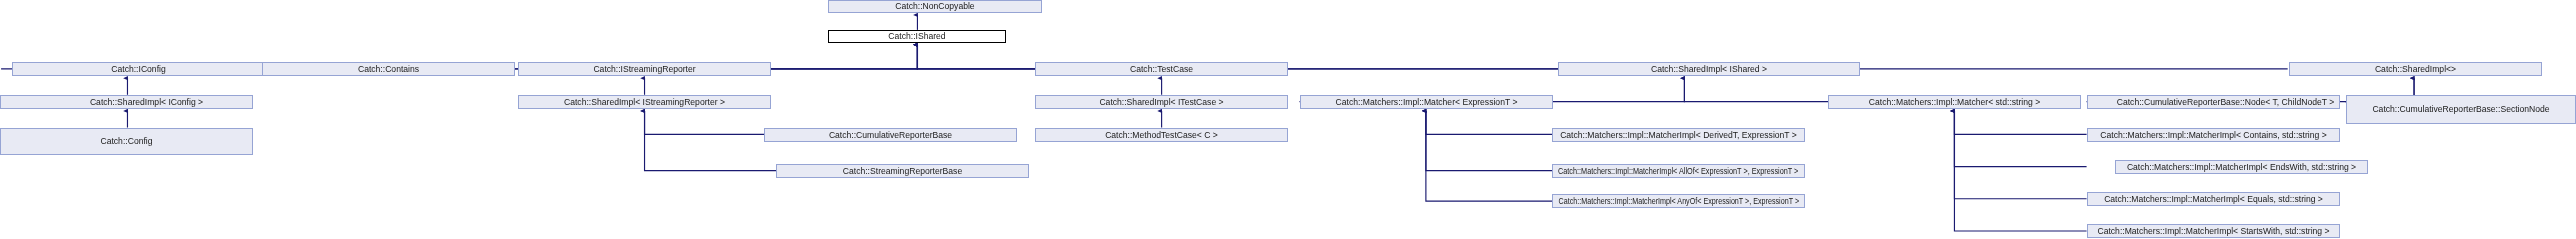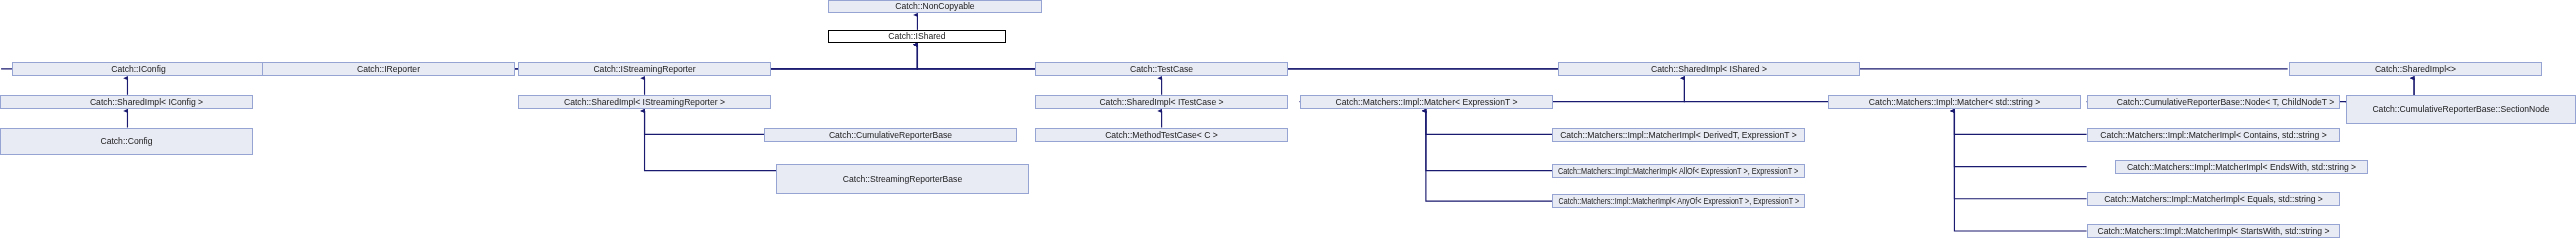--- a/index.html
+++ b/index.html
@@ -89,21 +89,21 @@
       <div class="node" style="left: 828px; top: 0px; width: 214px; height: 12.6px;">
         <span class="lbl">Catch::NonCopyable</span>
       </div>
       <div class="node current" style="left: 828px; top: 30px; width: 178px; height: 12.6px;">
         <span class="lbl">Catch::IShared</span>
       </div>
       <div class="node" style="left: 0px; top: 62px; width: 253px; height: 14px; margin-left: 12px;">
         <span class="lbl">Catch::IConfig</span>
       </div>
       <div class="node" style="left: 262px; top: 62px; width: 253px; height: 14px;">
-        <span class="lbl">Catch::IReporter</span>
+        <span class="lbl">Catch::Contains</span>
       </div>
       <div class="node" style="left: 518px; top: 62px; width: 253px; height: 14px;">
         <span class="lbl">Catch::IStreamingReporter</span>
       </div>
       <div class="node" style="left: 1035px; top: 62px; width: 253px; height: 14px;">
         <span class="lbl">Catch::TestCase</span>
       </div>
       <div class="node" style="left: 1558px; top: 62px; width: 302px; height: 14px;">
         <span class="lbl">Catch::SharedImpl&lt; IShared &gt;</span>
       </div>
@@ -139,21 +139,21 @@
       </div>
       <div class="node" style="left: 1035px; top: 128px; width: 253px; height: 14px;">
         <span class="lbl">Catch::MethodTestCase&lt; C &gt;</span>
       </div>
       <div class="node" style="left: 1552px; top: 128px; width: 253px; height: 14px;">
         <span class="lbl">Catch::Matchers::Impl::MatcherImpl&lt; DerivedT, ExpressionT &gt;</span>
       </div>
       <div class="node" style="left: 2087px; top: 128px; width: 253px; height: 14px;">
         <span class="lbl">Catch::Matchers::Impl::MatcherImpl&lt; Contains, std::string &gt;</span>
       </div>
-      <div class="node" style="left: 776px; top: 164px; width: 253px; height: 30px;">
+      <div class="node" style="left: 776px; top: 164px; width: 253px; height: 14px;">
         <span class="lbl">Catch::StreamingReporterBase</span>
       </div>
       <div class="node" style="left: 1552px; top: 164px; width: 253px; height: 14px;">
         <span class="lbl" style="transform: scaleX(0.848126);">Catch::Matchers::Impl::MatcherImpl&lt; AllOf&lt; ExpressionT &gt;, ExpressionT &gt;</span>
       </div>
       <div class="node" style="left: 2087px; top: 160px; width: 253px; height: 14px; margin-left: 28px;">
         <span class="lbl">Catch::Matchers::Impl::MatcherImpl&lt; EndsWith, std::string &gt;</span>
       </div>
       <div class="node" style="left: 1552px; top: 194px; width: 253px; height: 14px;">
         <span class="lbl" style="transform: scaleX(0.833333);">Catch::Matchers::Impl::MatcherImpl&lt; AnyOf&lt; ExpressionT &gt;, ExpressionT &gt;</span>

